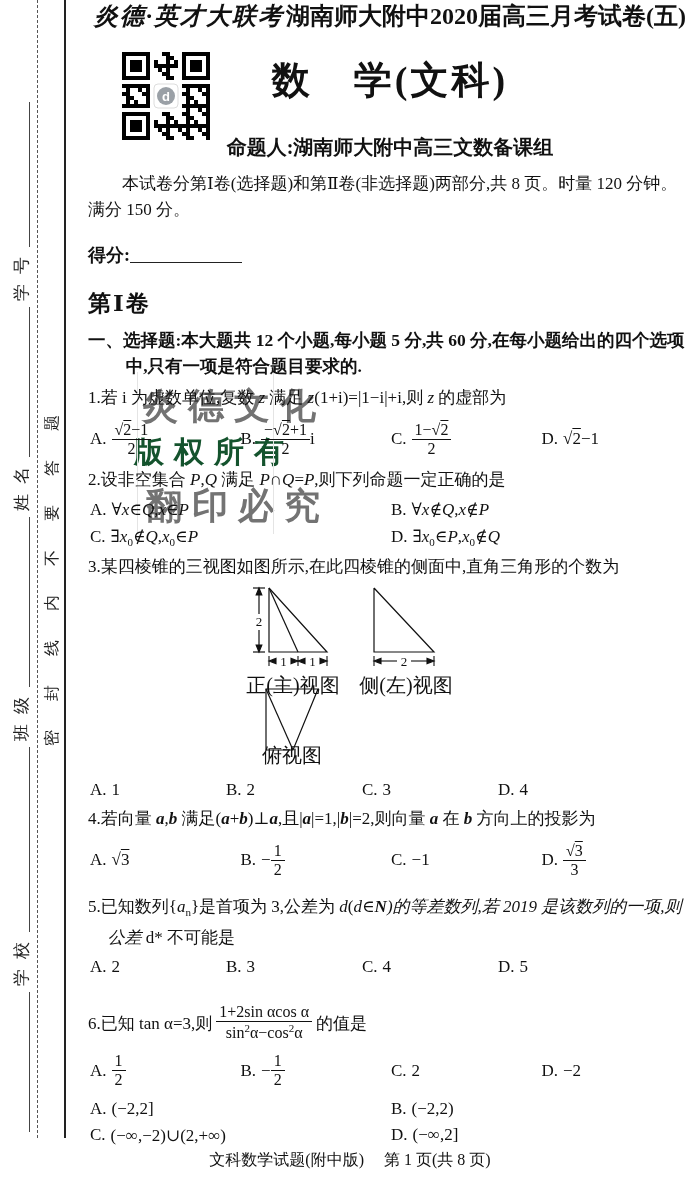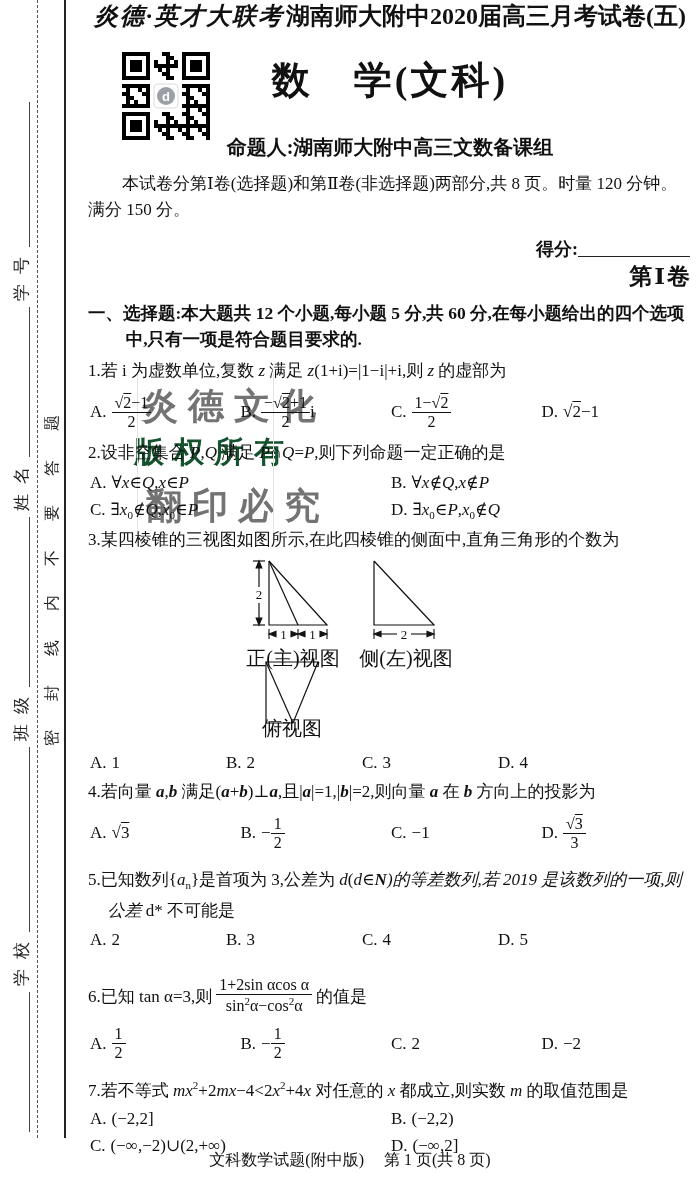--- a/index.html
+++ b/index.html
@@ -17,24 +17,24 @@
   .wm{position:absolute;color:#737373;z-index:0;letter-spacing:10px;font-weight:bold;}
   .wm-l{position:absolute;width:0;border-left:1px solid #e4e4e4;z-index:0;}
   
   .content{position:absolute;left:88px;top:0;width:604px;z-index:1;}
   .hdr{margin-top:0;text-align:center;font-size:24px;font-weight:bold;white-space:nowrap;}
   .hdr .callig{font-style:italic;font-weight:900;letter-spacing:2px;margin-right:2px;}
   .titleblock{position:relative;height:96px;}
   .subject{line-height:96px;text-align:center;font-size:38px;font-weight:bold;letter-spacing:3px;}
   .setter{text-align:center;font-weight:bold;font-size:20px;margin-top:6px;}
   .intro{margin-top:10px;font-size:17px;line-height:26px;text-indent:2em;}
-  .scoreline{margin-top:14px;text-align:right;font-size:18px;padding-right:2px;}
+  .scoreline{margin-top:20px;text-align:left;font-size:18px;padding-right:2px;}
   .scoreline .lbl{font-weight:bold;}
   .score-blank{display:inline-block;width:112px;border-bottom:1px solid #222;height:1em;vertical-align:-2px;}
-  .part{margin-top:0;text-align:right;font-size:23px;font-weight:bold;letter-spacing:2px;}
+  .part{margin-top:21px;text-align:left;font-size:23px;font-weight:bold;letter-spacing:2px;}
   .sec{margin-top:8px;font-size:17.5px;font-weight:bold;line-height:26px;padding-left:2.15em;text-indent:-2.15em;}
   .q{font-size:17px;line-height:26px;margin-top:6px;padding-left:1.15em;text-indent:-1.15em;}
   .optrow{display:flex;align-items:center;margin:6px 0 4px 2px;font-size:17px;}
   .optrow .opt{display:flex;align-items:center;}
   .optrow .k{margin-right:5px;}
   .c4f .opt{width:158px;}
   .c4p .opt{width:136px;}
   .c2 .opt{width:315px;}
   .optrow.tall{min-height:44px;}
   .frac{display:inline-block;text-align:center;line-height:1.12;font-size:16px;vertical-align:middle;}
@@ -446,21 +446,20 @@
     <span class="opt">
         <span class="k">C.</span>
         <span>2</span>
       </span>
     <span class="opt">
         <span class="k">D.</span>
         <span>−2</span>
       </span>
   </div>
 
-  <div class="q">7.若不等式 <i>mx</i><sup>2</sup>+2<i>mx</i>−4&lt;2<i>x</i><sup>2</sup>+4<i>x</i> 对任意的 <i>x</i> 都成立,则实数 <i>m</i> 的取值范围是</div>
   <div class="optrow c2">
     <span class="opt">
         <span class="k">A.</span>
         <span>(−2,2]</span>
       </span>
     <span class="opt">
         <span class="k">B.</span>
         <span>(−2,2)</span>
       </span>
   </div>

